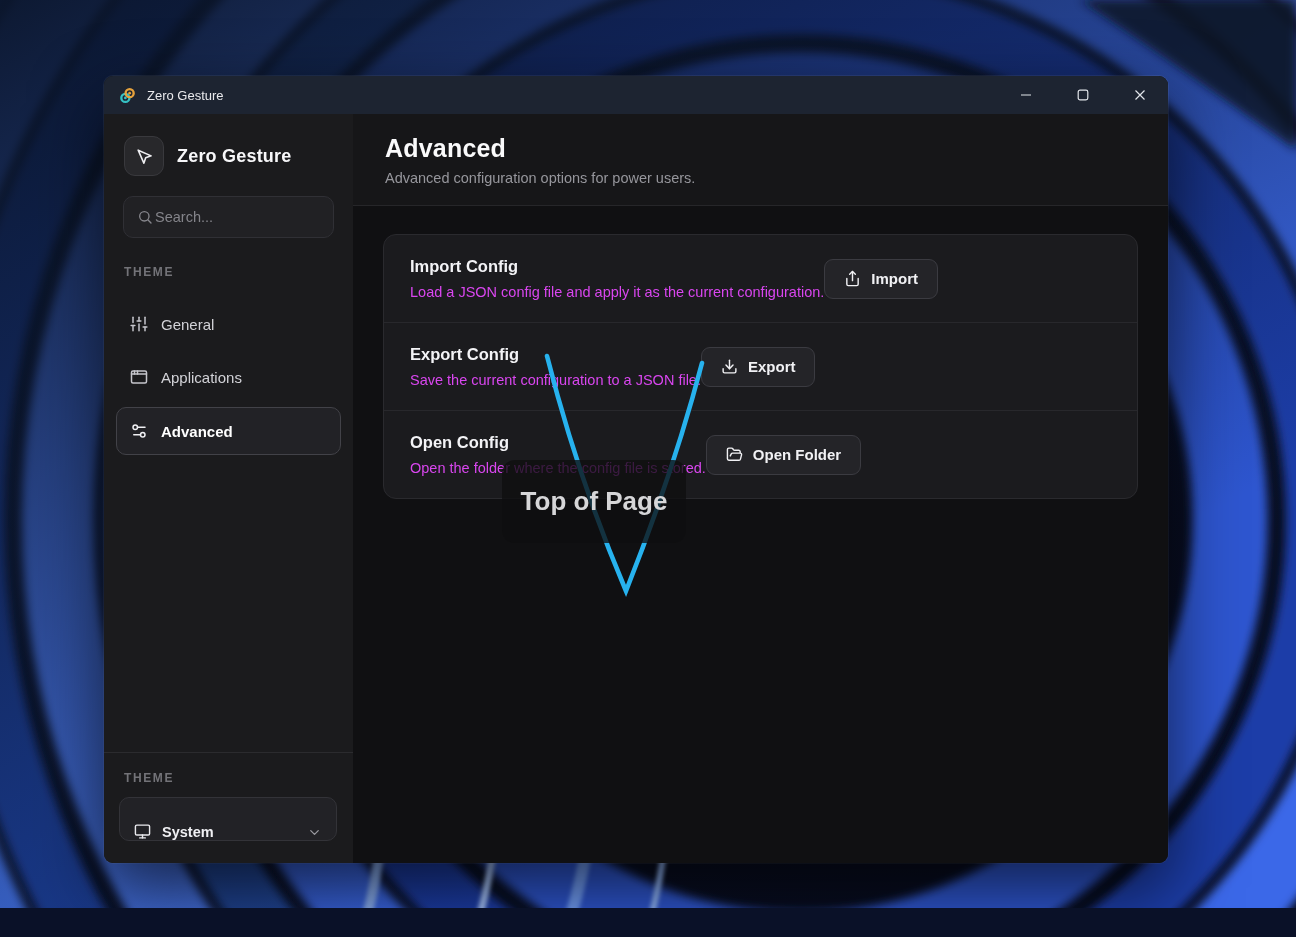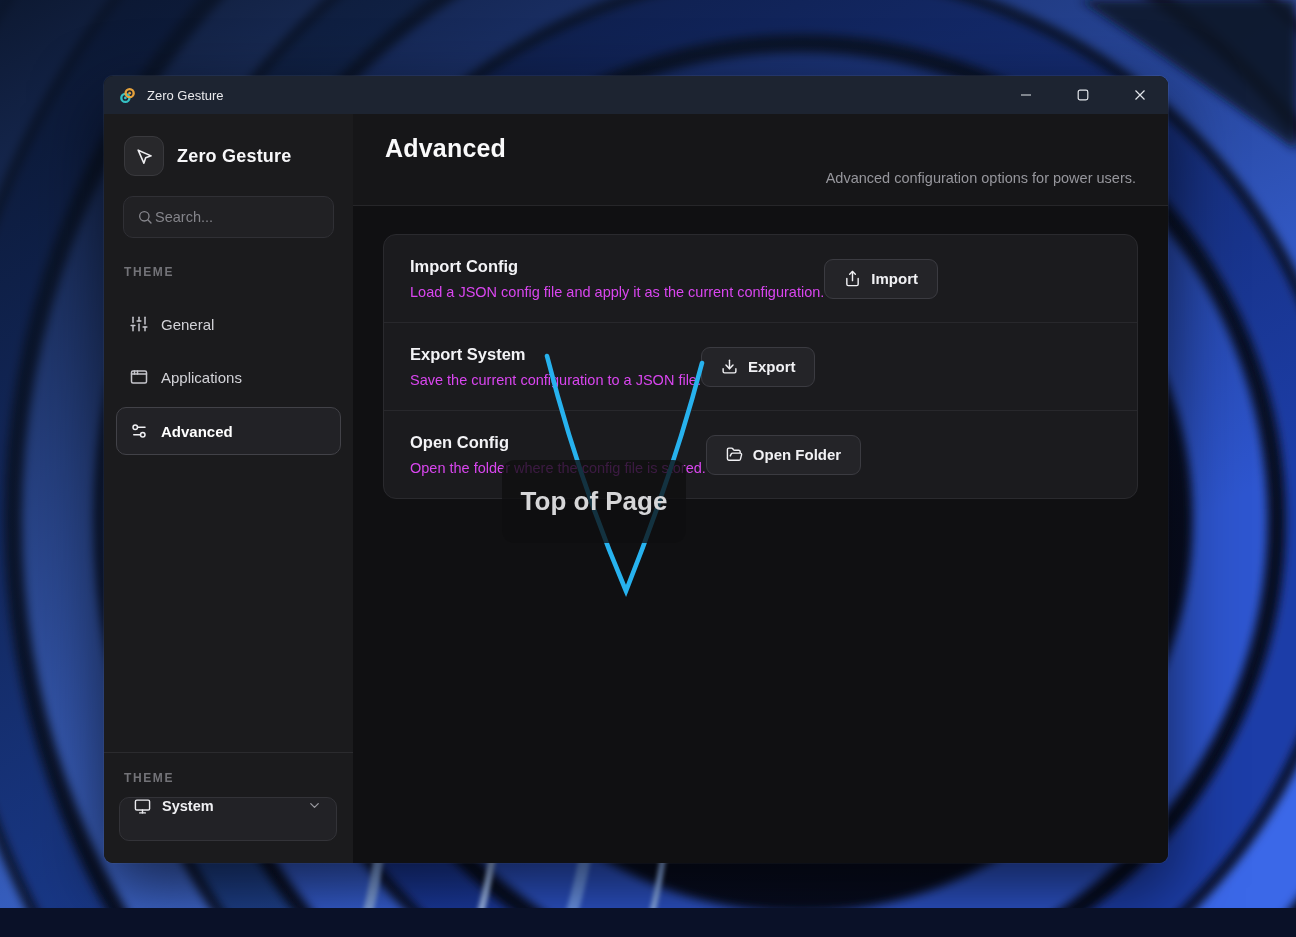--- a/index.html
+++ b/index.html
@@ -55,30 +55,30 @@
     color:#d2d2d7; font-size:15px; font-weight:500; cursor:default;
   }
   .nav-icon { display:flex; color:#c6c6cc; }
   .nav-item.active { background:#222226; border-color:#424248; color:#ffffff; font-weight:700; height:48px; }
   .nav-item.active .nav-icon { color:#f0f0f3; }
   .sidebar-spacer { flex:1; }
   .sidebar-divider { height:1px; background:#2b2b2e; }
   .theme-label { margin:18px 20px 12px; }
   .theme-select {
     margin:0 16px 22px 15px; height:44px; border-radius:10px; background:#222226;
-    border:1px solid #333338; display:flex; align-items:flex-start; gap:11px; padding:0 14px; color:#e9e9ed;
+    border:1px solid #333338; display:flex; align-items:flex-end; gap:11px; padding:0 14px; color:#e9e9ed;
   }
   .theme-value { font-size:14.5px; font-weight:600; color:#f0f0f3; }
   .chev { margin-left:auto; display:flex; color:#9a9aa0; }
 
   
   .main { flex:1; min-width:0; background:#101012; display:flex; flex-direction:column; }
   .page-header { background:#161618; padding:20px 32px 19px; border-bottom:1px solid #262629; }
   .page-title { margin:0; font-size:25px; font-weight:700; color:#fafafb; letter-spacing:.2px; }
-  .page-subtitle { margin:7px 0 0; font-size:14.5px; color:#96969c;text-align:right; }
+  .page-subtitle { margin:7px 0 0; font-size:14.5px; color:#96969c; }
   .content { flex:1; padding:28px 30px; }
   .card { background:#1b1b1e; border:1px solid #2a2a2e; border-radius:13px; overflow:hidden; }
   .setting-row { display:flex; align-items:center; justify-content:flex-start; padding:22px 26px; }
   .setting-row + .setting-row { border-top:1px solid #28282c; }
   .setting-title { font-size:16.5px; font-weight:700; color:#f3f3f6; }
   .setting-desc { margin-top:8px; font-size:14.5px; color:#d946ef; }
   .action-btn {
     display:flex; align-items:center; gap:10px; height:40px; padding:0 19px;
     background:#242428; border:1px solid #3b3b41; border-radius:9px;
     color:#f1f1f4; font-size:15px; font-weight:700; font-family:inherit; white-space:nowrap;
@@ -277,21 +277,21 @@
                       <polyline points="16 6 12 2 8 6"></polyline>
                       <line x1="12" y1="2" x2="12" y2="15"></line>
                   </svg>
                 </span>
                 <span>Import</span>
               </button>
             </div>
 
             <div class="setting-row">
               <div class="setting-text">
-                <div class="setting-title">Export System</div>
+                <div class="setting-title">Export Config</div>
                 <div class="setting-desc">Save the current configuration to a JSON file.</div>
               </div>
               <button class="action-btn">
                 <span class="btn-icon">
                   <svg width="17" height="17" viewBox="0 0 24 24" fill="none" stroke="currentColor" stroke-width="2" stroke-linecap="round" stroke-linejoin="round">
                     <path d="M21 15v4a2 2 0 0 1-2 2H5a2 2 0 0 1-2-2v-4"></path>
                       <polyline points="7 10 12 15 17 10"></polyline>
                       <line x1="12" y1="15" x2="12" y2="3"></line>
                   </svg>
                 </span>

